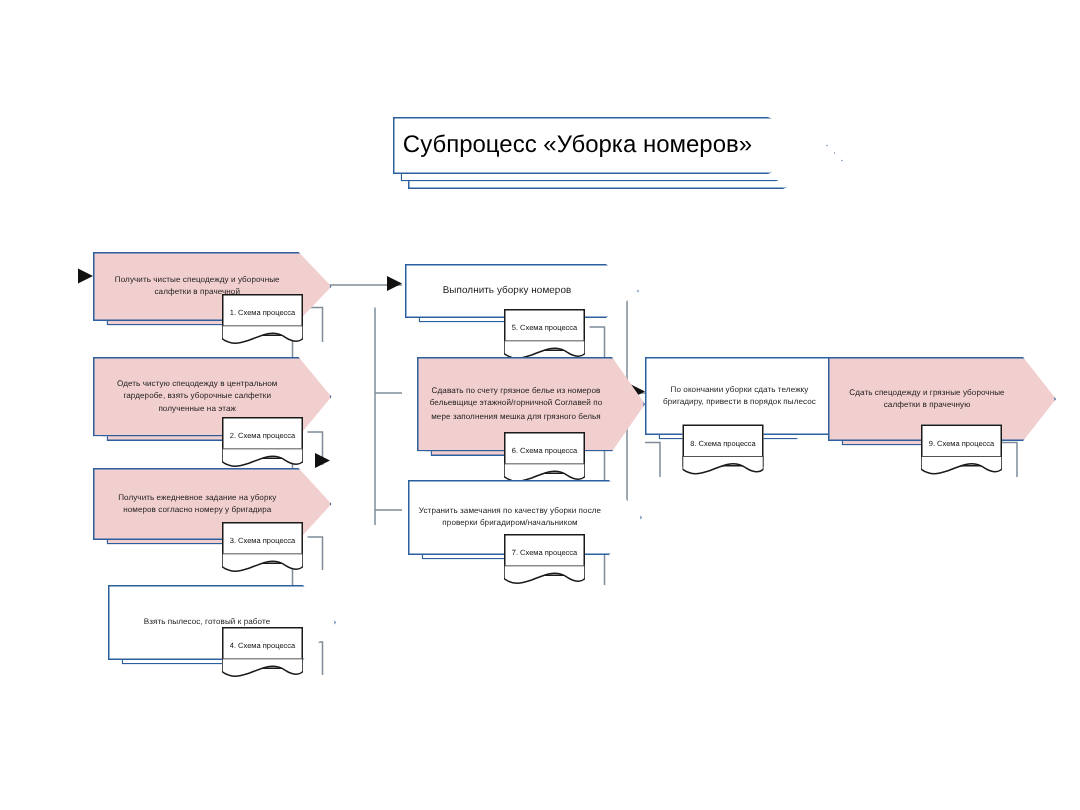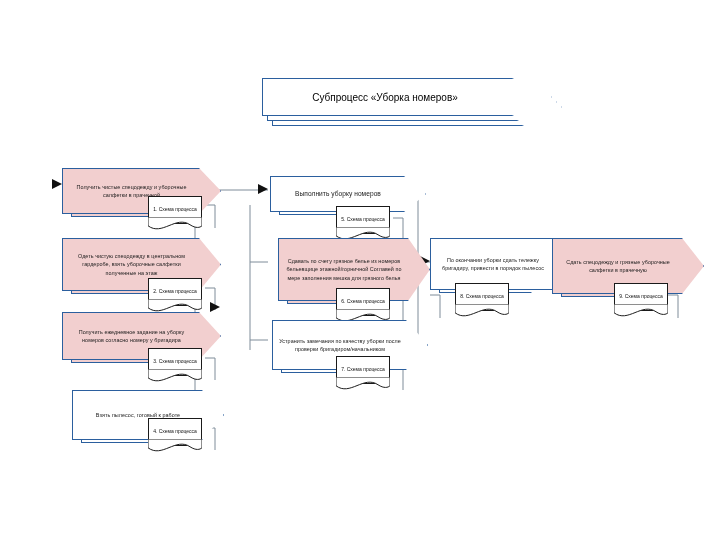--- a/index.html
+++ b/index.html
@@ -41,21 +41,21 @@
 
   .title-banner{position:absolute;}
   .title-banner .sh2,.title-banner .sh1,.title-banner .tface{
       position:absolute;left:0;top:0;width:100%;height:100%;
       border:1.8px solid #2b5f9e;background:#ffffff;box-sizing:border-box;
       clip-path:polygon(0 0, calc(100% - 40px) 0, 100% 50%, calc(100% - 40px) 100%, 0 100%);
   }
   .title-banner .sh2{transform:translate(10px,10px);}
   .title-banner .sh1{transform:translate(5px,5px);}
   .title-banner .tface{display:flex;align-items:center;justify-content:center;padding-right:44px;}
-  .title-banner .ttxt{font-size:10px;color:#000;font-weight:400;}
+  .title-banner .ttxt{font-size:16px;color:#000;font-weight:400;}
 </style>
 </head>
 <body>
 
 <div id="stage">
 
   <svg id="wires" viewBox="0 0 720 540">
     <g stroke="#7f8c99" stroke-width="1" fill="none">
 
       <path d="M195 190 L195 425"></path>

